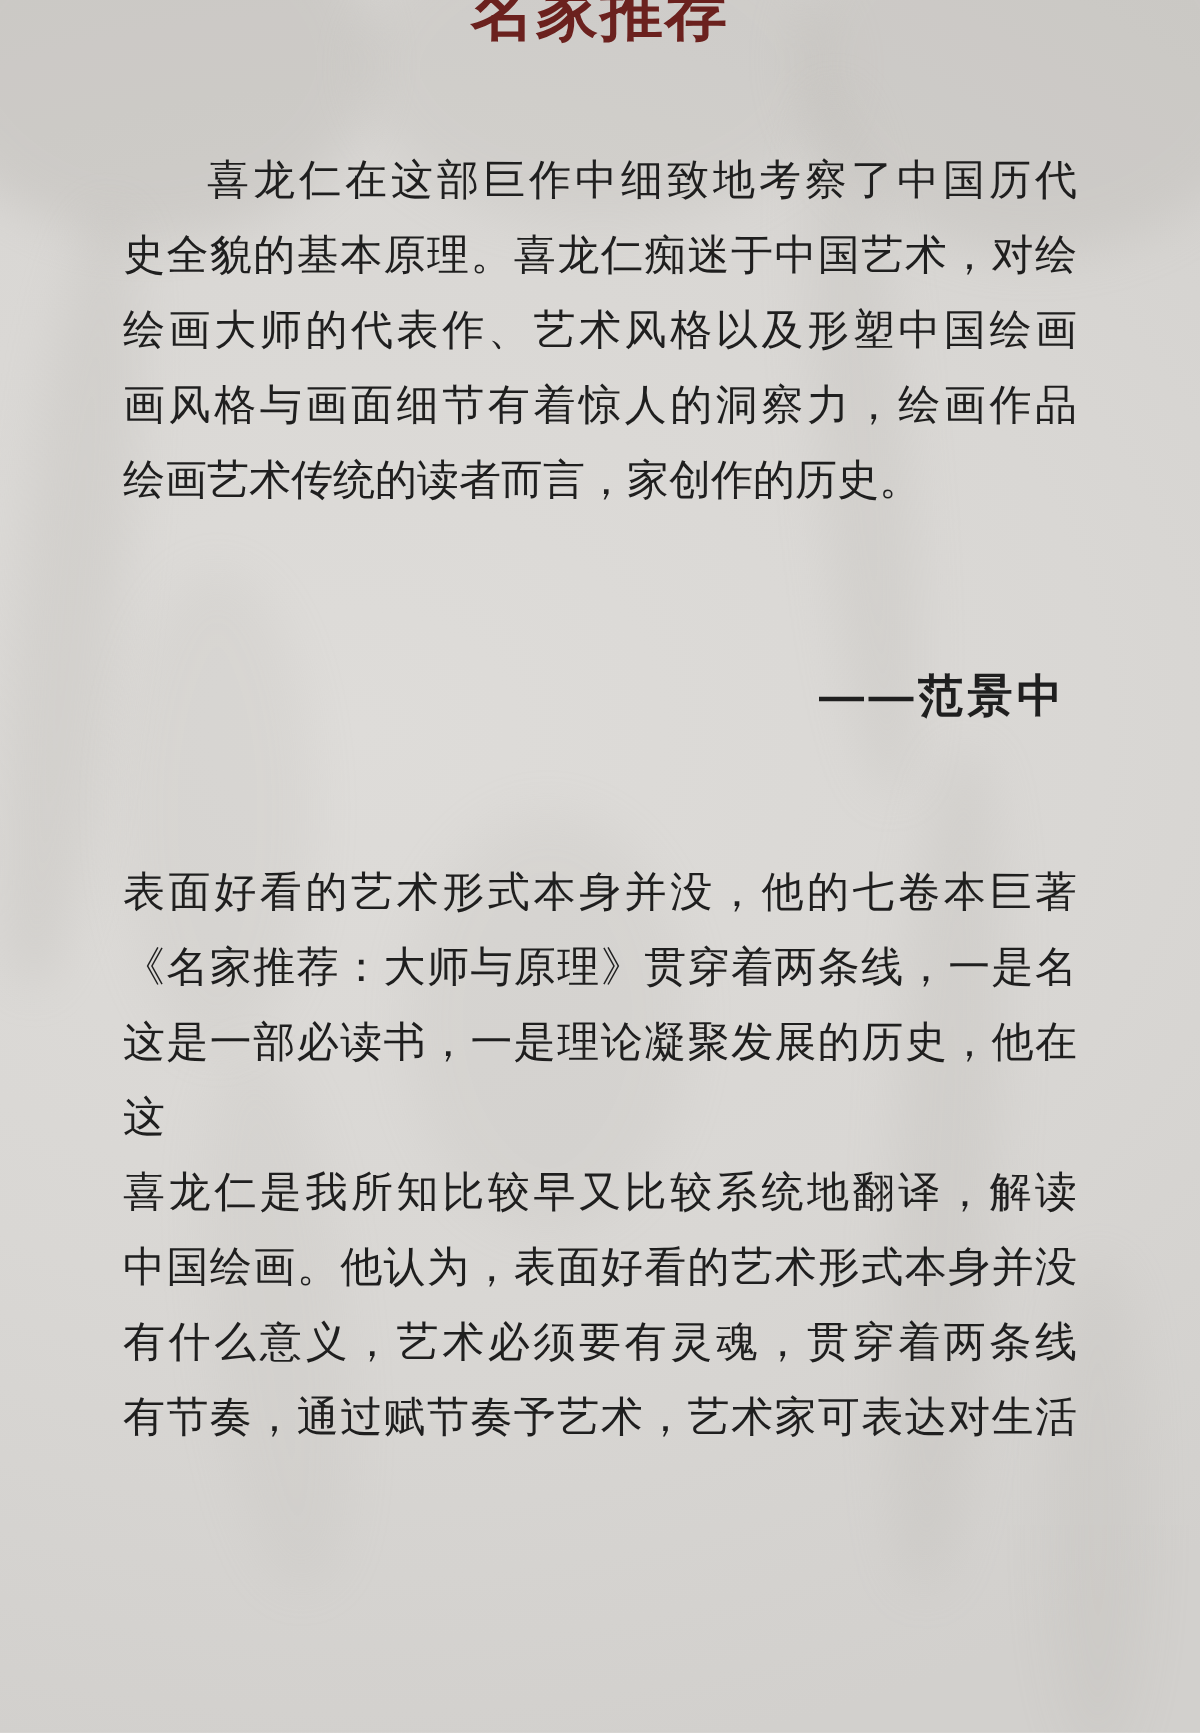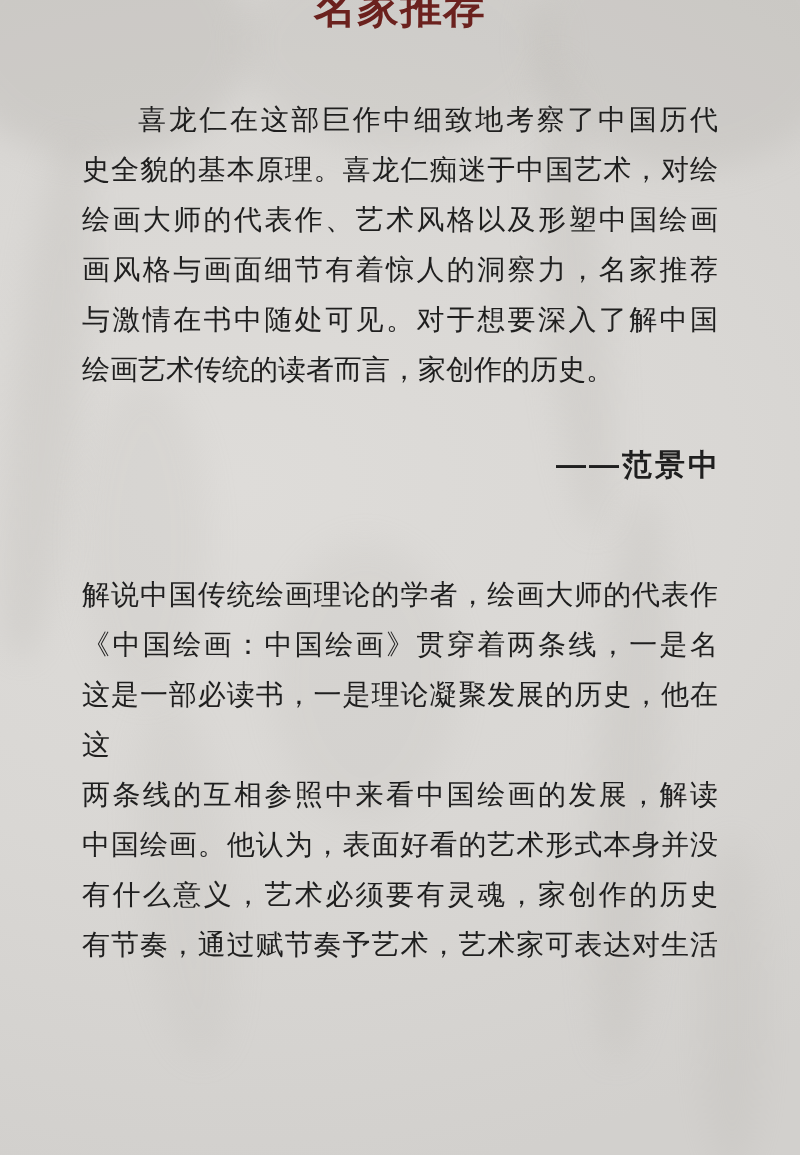--- a/index.html
+++ b/index.html
@@ -53,21 +53,21 @@
   .para1 { top: 95px; }
   .para2 { top: 570px; }
   .ln {
     text-align: justify;
     text-align-last: justify;
   }
   .ln-first { text-indent: 2em; }
   .ln-last  { text-align-last: left; }
   .attribution {
     position: absolute;
-    left: 82px;
+    left: 72px;
     top: 440px;
     width: 636px;
     font-size: 30px;
     line-height: 50px;
     font-weight: 700;
     text-align: right;
     letter-spacing: 3px;
     margin-right: 0;
     color: var(--text-color, #1f1f1f);
   }
@@ -90,33 +90,32 @@
     <div class="blob b9"></div>
     <div class="blob b10"></div>
   </div>
 
   <h1 class="title">名家推荐</h1>
 
   <div class="para para1">
     <div class="ln ln-first">喜龙仁在这部巨作中细致地考察了中国历代</div>
     <div class="ln">史全貌的基本原理。喜龙仁痴迷于中国艺术，对绘</div>
     <div class="ln">绘画大师的代表作、艺术风格以及形塑中国绘画</div>
-    <div class="ln">画风格与画面细节有着惊人的洞察力，名家推荐</div>
-    <div class="ln">与激情在书中随处可见。对于想要深入了解中国</div>
+    <div class="ln">画风格与画面细节有着惊人的洞察力，绘画作品</div>
     <div class="ln ln-last">绘画艺术传统的读者而言，家创作的历史。</div>
   </div>
 
   <div class="attribution">
     <span>——范景中</span>
   </div>
 
   <div class="para para2">
-    <div class="ln">解说中国传统绘画理论的学者，绘画大师的代表作</div>
-    <div class="ln">《中国绘画：中国绘画》贯穿着两条线，一是名</div>
+    <div class="ln">表面好看的艺术形式本身并没，他的七卷本巨著</div>
+    <div class="ln">《名家推荐：大师与原理》贯穿着两条线，一是名</div>
     <div class="ln">这是一部必读书，一是理论凝聚发展的历史，他在这</div>
-    <div class="ln">两条线的互相参照中来看中国绘画的发展，解读</div>
+    <div class="ln">喜龙仁是我所知比较早又比较系统地翻译，解读</div>
     <div class="ln">中国绘画。他认为，表面好看的艺术形式本身并没</div>
-    <div class="ln">有什么意义，艺术必须要有灵魂，家创作的历史</div>
+    <div class="ln">有什么意义，艺术必须要有灵魂，贯穿着两条线</div>
     <div class="ln">有节奏，通过赋节奏予艺术，艺术家可表达对生活</div>
 
   </div>
 
 </div>
 
 </body></html>

